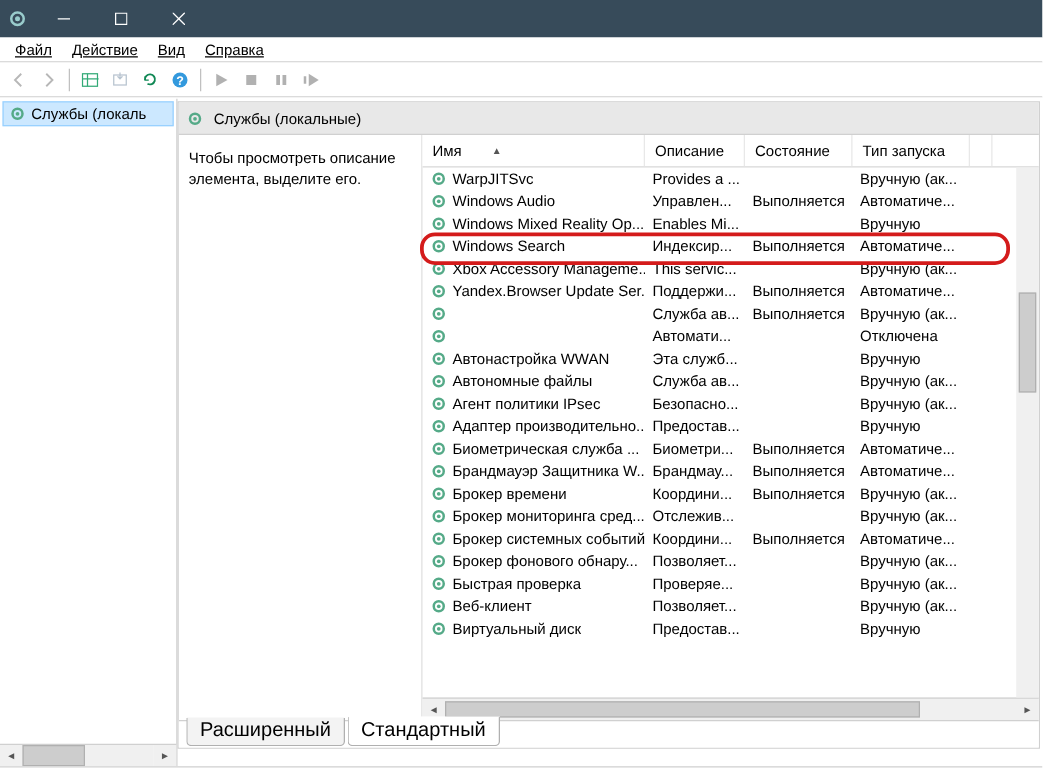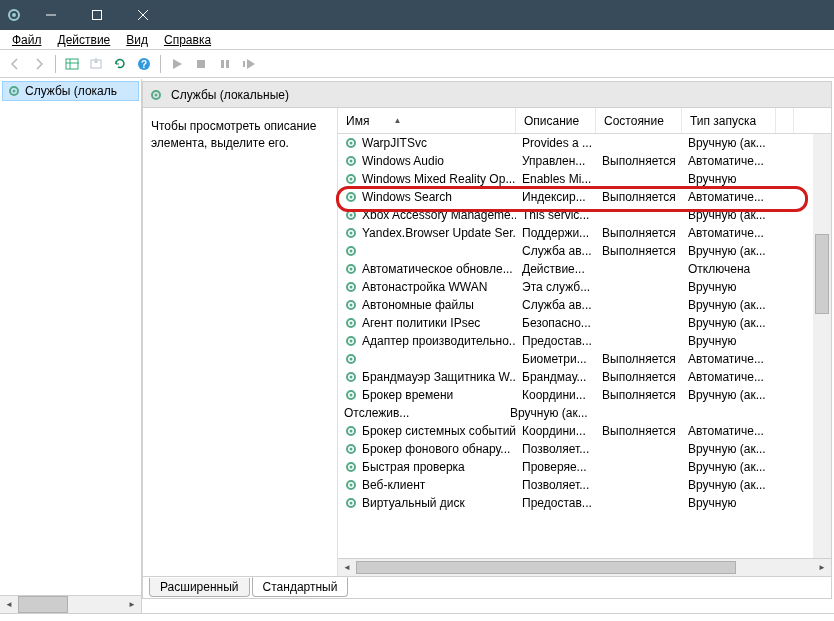--- a/index.html
+++ b/index.html
@@ -67,21 +67,21 @@
 .list-hscroll .track { flex: 1; }
 
 .list-vscroll { position: absolute; right: 0; top: 26px; bottom: 18px; width: 18px; background: #f0f0f0; }
 .list-vscroll .thumb { position: absolute; left: 2px; right: 2px; top: 100px; height: 80px; background: #cdcdcd; border: 1px solid #b0b0b0; }
 
 
 .highlight-box { position: absolute; border: 3px solid #d41b1b; border-radius: 12px; pointer-events: none; }
 
 
 .rp-tabs { height: 22px; display: flex; align-items: flex-end; padding: 0 6px; border-top: 1px solid #d0d0d0; background: #fff; }
-.rtab { padding: 2px 10px; border: 1px solid #b0b0b0; border-top: none; border-radius: 0 0 4px 4px; margin-right: 2px; font-size: 12px; background: #f3f3f3; position: relative; top: -1px;}
+.rtab { padding: 2px 10px; border: 1px solid #b0b0b0; border-top: none; border-radius: 0 0 4px 4px; margin-right: 2px; font-size: 16px; background: #f3f3f3; position: relative; top: -1px;}
 .rtab.active { background: #fff; border-top: 1px solid #fff; }
 
 .bottombar { height: 8px; background: #fff; border-top: 1px solid #d0d0d0; }
 
 
 .gear { width: 14px; height: 14px; display: inline-flex; align-items: center; justify-content: center; flex-shrink: 0;}
 .gear svg { width: 14px; height: 14px; }
 
 </style>
 </head>
@@ -335,23 +335,22 @@
               <div class="cell c-start">Вручную (ак...</div>
             </div>
             <div class="row">
               <div class="cell c-name">
                 <span class="gear">
                   <svg viewBox="0 0 14 14">
                     <circle cx="7" cy="7" r="4" fill="none" stroke="#5a8" stroke-width="2"></circle>
                     <circle cx="7" cy="7" r="1.5" fill="#5a8"></circle>
                   </svg>
                 </span>
-                <span>Автоматическое обновле...</span>
-              </div>
-              <div class="cell c-desc">Действие...</div>
+              </div>
+              <div class="cell c-desc">Автомати...</div>
               <div class="cell c-status"></div>
               <div class="cell c-start">Отключена</div>
             </div>
             <div class="row">
               <div class="cell c-name">
                 <span class="gear">
                   <svg viewBox="0 0 14 14">
                     <circle cx="7" cy="7" r="4" fill="none" stroke="#5a8" stroke-width="2"></circle>
                     <circle cx="7" cy="7" r="1.5" fill="#5a8"></circle>
                   </svg>
@@ -405,20 +404,21 @@
               <div class="cell c-start">Вручную</div>
             </div>
             <div class="row">
               <div class="cell c-name">
                 <span class="gear">
                   <svg viewBox="0 0 14 14">
                     <circle cx="7" cy="7" r="4" fill="none" stroke="#5a8" stroke-width="2"></circle>
                     <circle cx="7" cy="7" r="1.5" fill="#5a8"></circle>
                   </svg>
                 </span>
+                <span>Биометрическая служба ...</span>
               </div>
               <div class="cell c-desc">Биометри...</div>
               <div class="cell c-status">Выполняется</div>
               <div class="cell c-start">Автоматиче...</div>
             </div>
             <div class="row">
               <div class="cell c-name">
                 <span class="gear">
                   <svg viewBox="0 0 14 14">
                     <circle cx="7" cy="7" r="4" fill="none" stroke="#5a8" stroke-width="2"></circle>
@@ -439,20 +439,29 @@
                     <circle cx="7" cy="7" r="1.5" fill="#5a8"></circle>
                   </svg>
                 </span>
                 <span>Брокер времени</span>
               </div>
               <div class="cell c-desc">Координи...</div>
               <div class="cell c-status">Выполняется</div>
               <div class="cell c-start">Вручную (ак...</div>
             </div>
             <div class="row">
+              <div class="cell c-name">
+                <span class="gear">
+                  <svg viewBox="0 0 14 14">
+                    <circle cx="7" cy="7" r="4" fill="none" stroke="#5a8" stroke-width="2"></circle>
+                    <circle cx="7" cy="7" r="1.5" fill="#5a8"></circle>
+                  </svg>
+                </span>
+                <span>Брокер мониторинга сред...</span>
+              </div>
               <div class="cell c-desc">Отслежив...</div>
               <div class="cell c-status"></div>
               <div class="cell c-start">Вручную (ак...</div>
             </div>
             <div class="row">
               <div class="cell c-name">
                 <span class="gear">
                   <svg viewBox="0 0 14 14">
                     <circle cx="7" cy="7" r="4" fill="none" stroke="#5a8" stroke-width="2"></circle>
                     <circle cx="7" cy="7" r="1.5" fill="#5a8"></circle>

